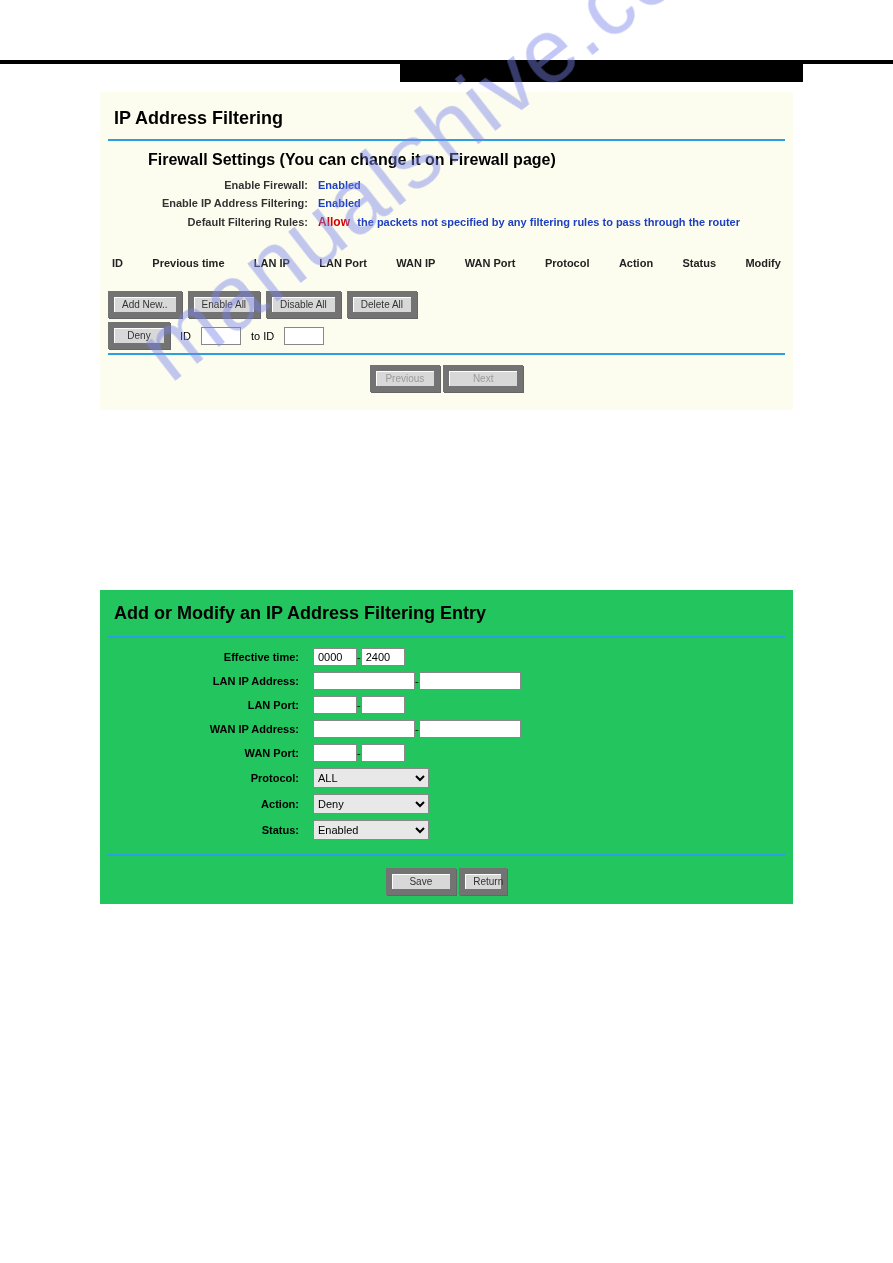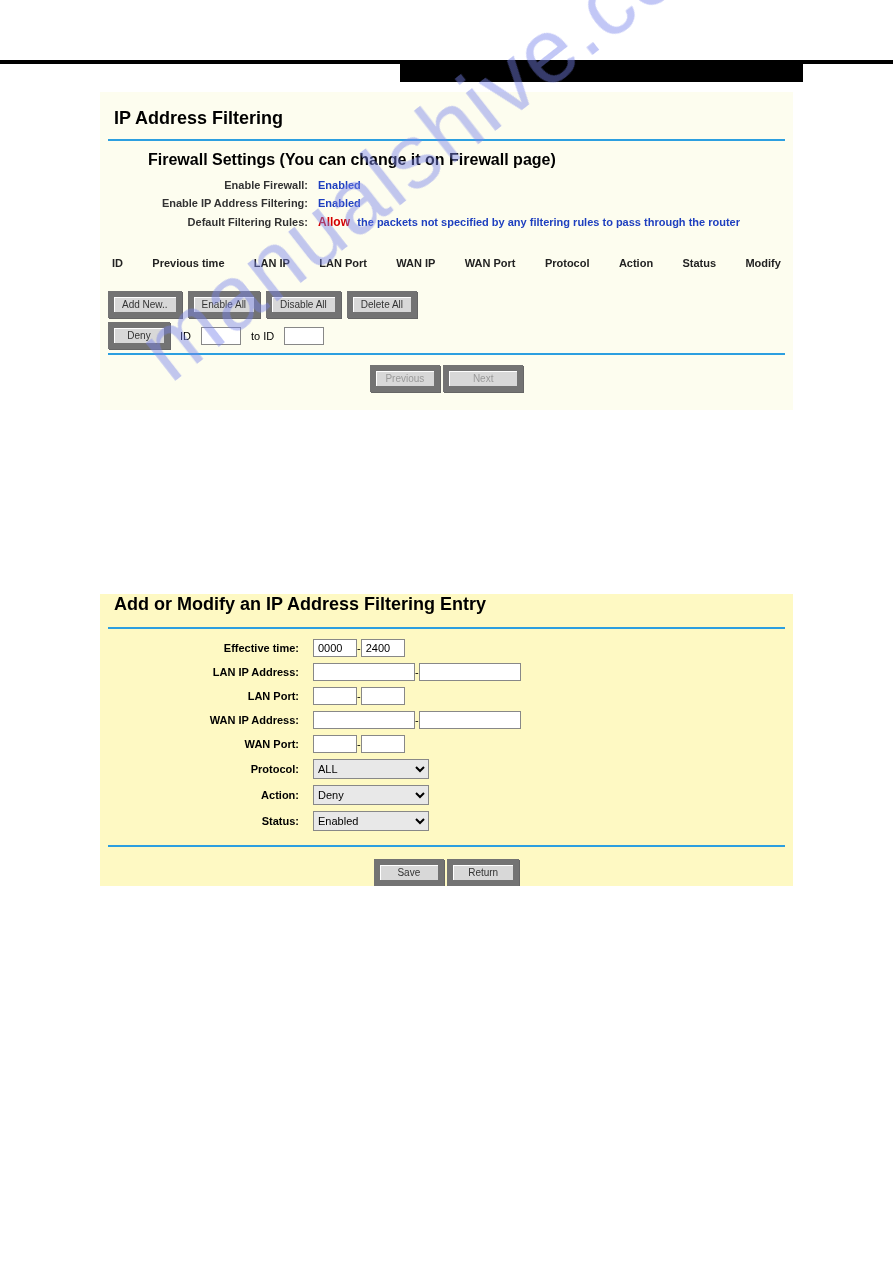--- a/index.html
+++ b/index.html
@@ -108,23 +108,23 @@
     background: #fff;
   }
   .txt.tiny { width: 40px; }
   .nav-btns {
     text-align: center;
     margin-top: 10px;
     margin-bottom: 6px;
   }
   .gap { height: 180px; }
   .panel2 {
-    background: #fef9c3;
+    background: #22c55e;
     margin: 0 100px;
-    padding: 0 8px;
+    padding: 9px 8px;
     font-size: 12px;
   }
   .title2 {
     font-size: 18px;
     font-weight: bold;
     margin: 4px 0 12px 6px;
   }
   .form-row {
     display: flex;
     align-items: center;
@@ -308,15 +308,15 @@
     <div class="fval">
       <select class="sel">
         <option>Enabled</option>
       </select>
     </div>
   </div>
 
   <hr class="blue-hr" style="margin-top:14px">
   <div class="save-row">
     <button class="btn" style="width:70px">Save</button>
-    <button class="btn" style="width:72px">Return</button>
+    <button class="btn" style="width:48px">Return</button>
   </div>
 </div>
 
 </body></html>

